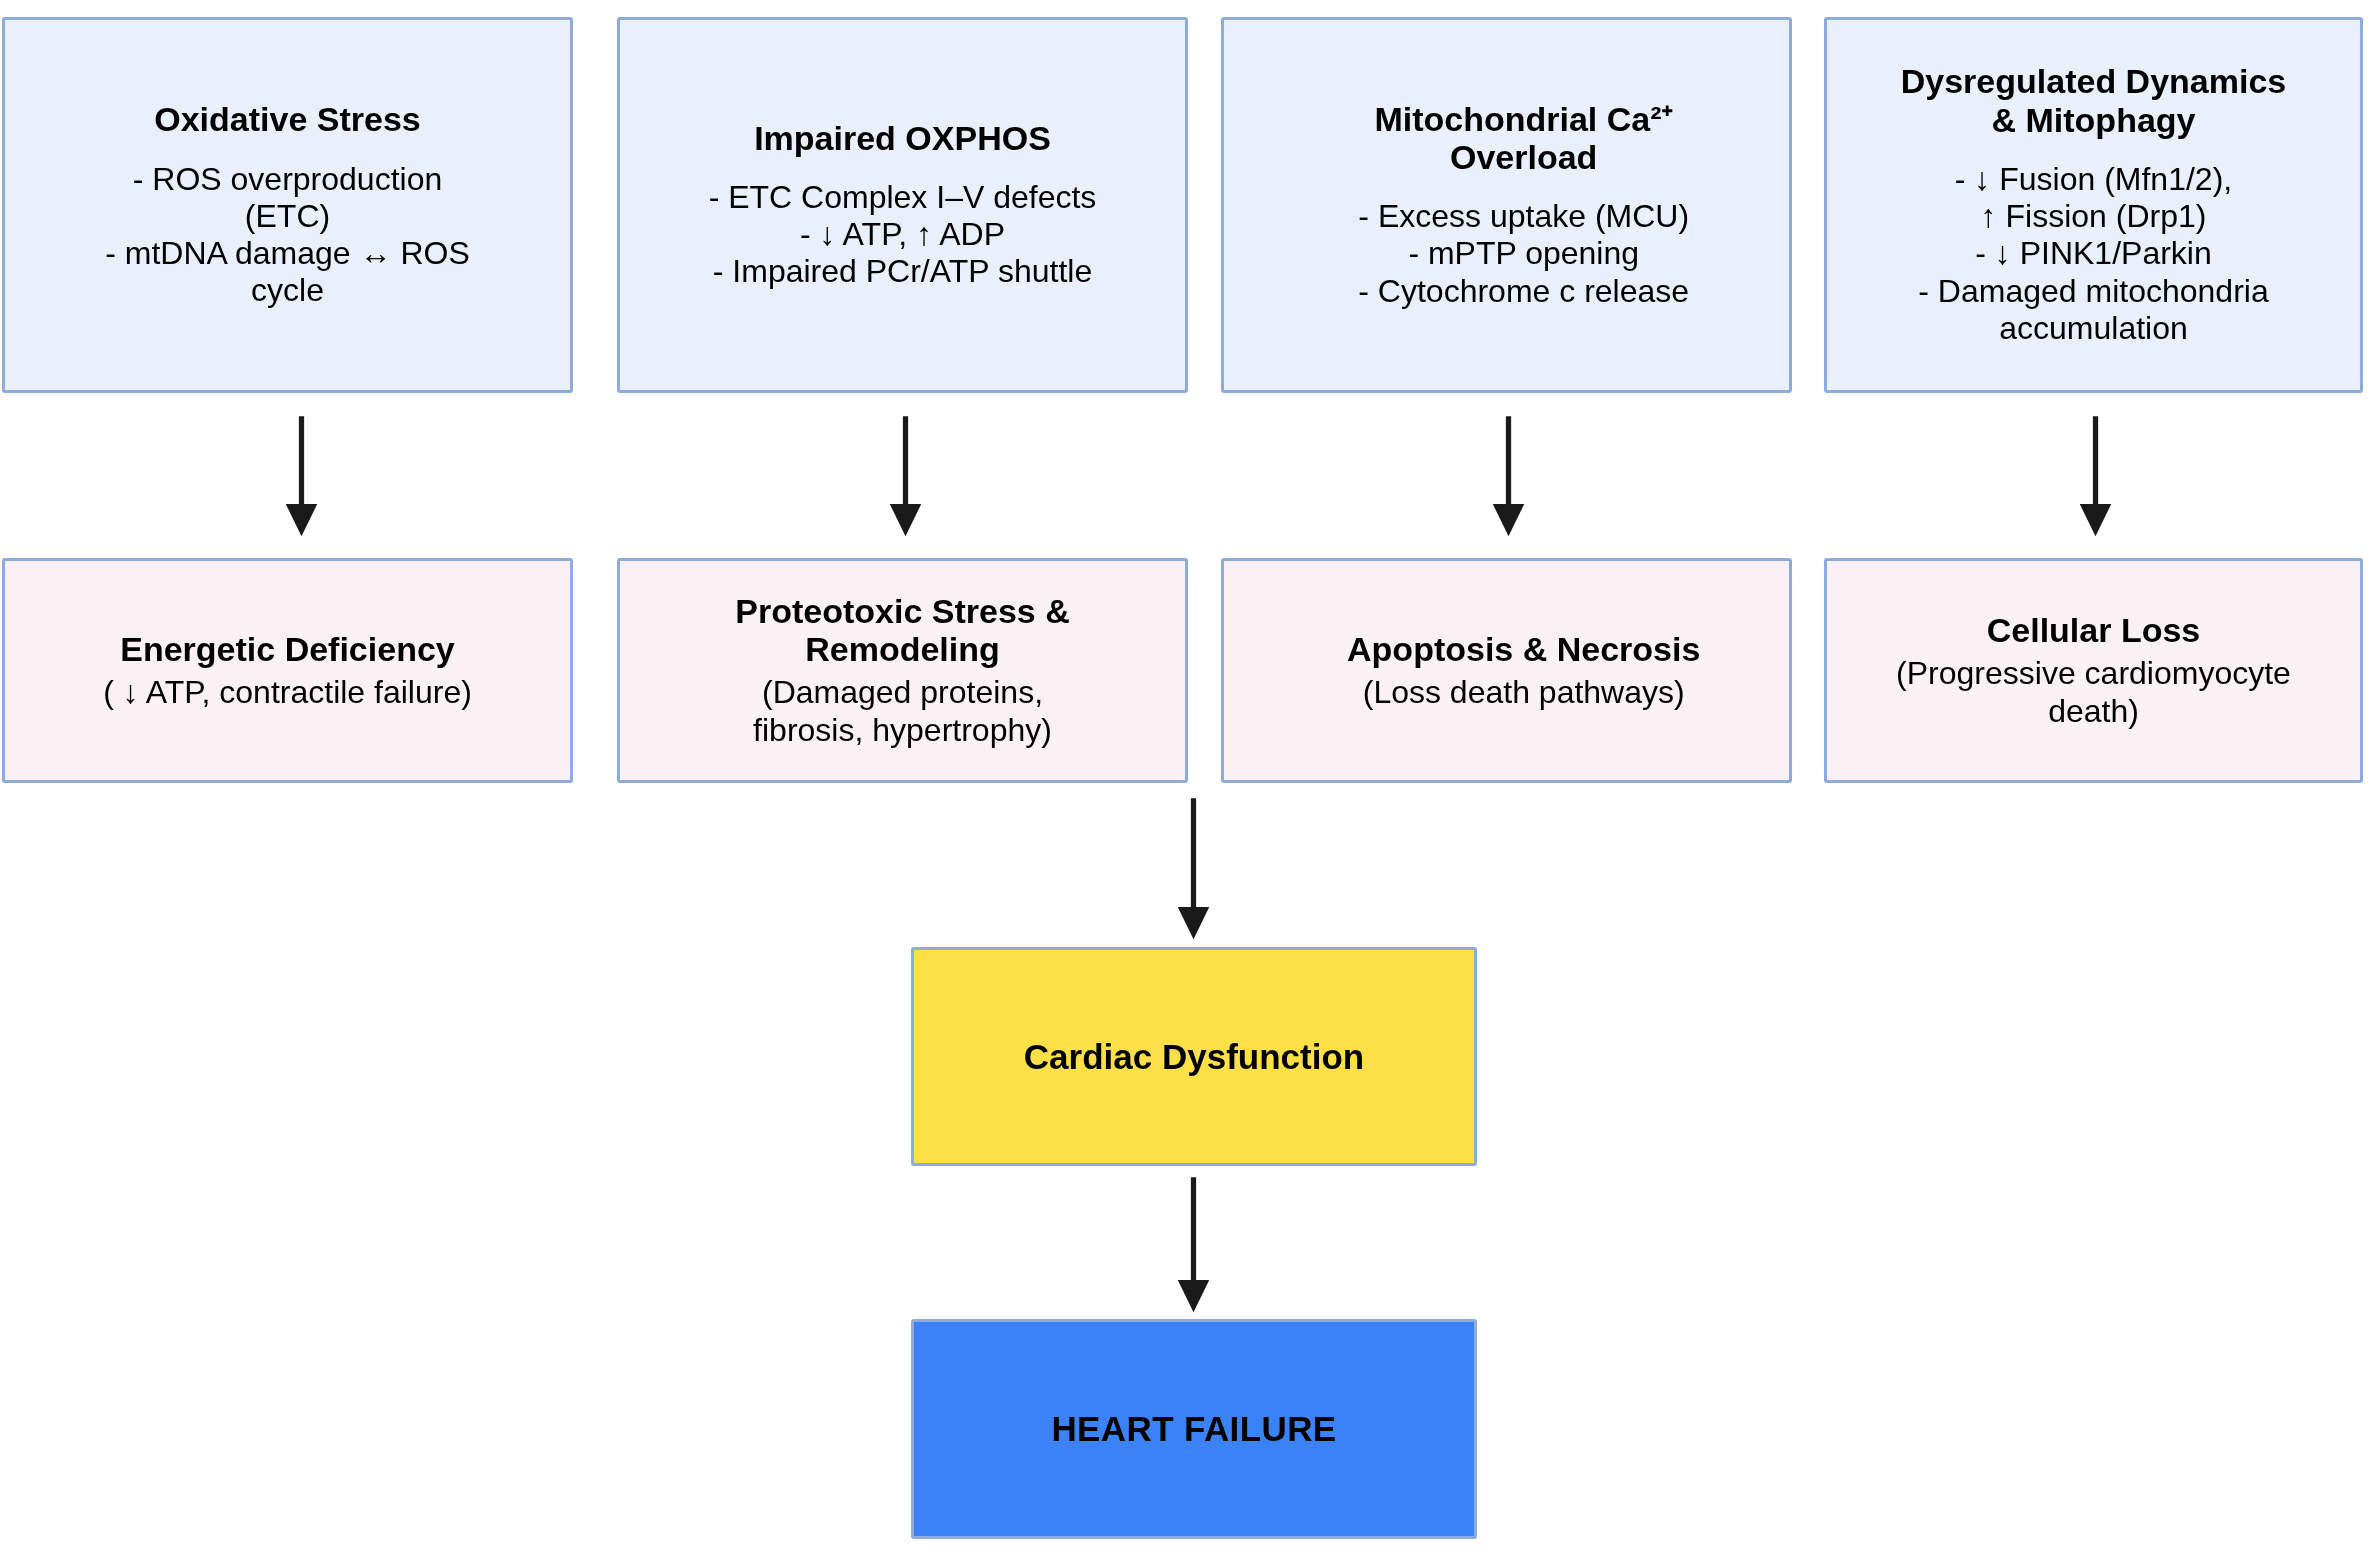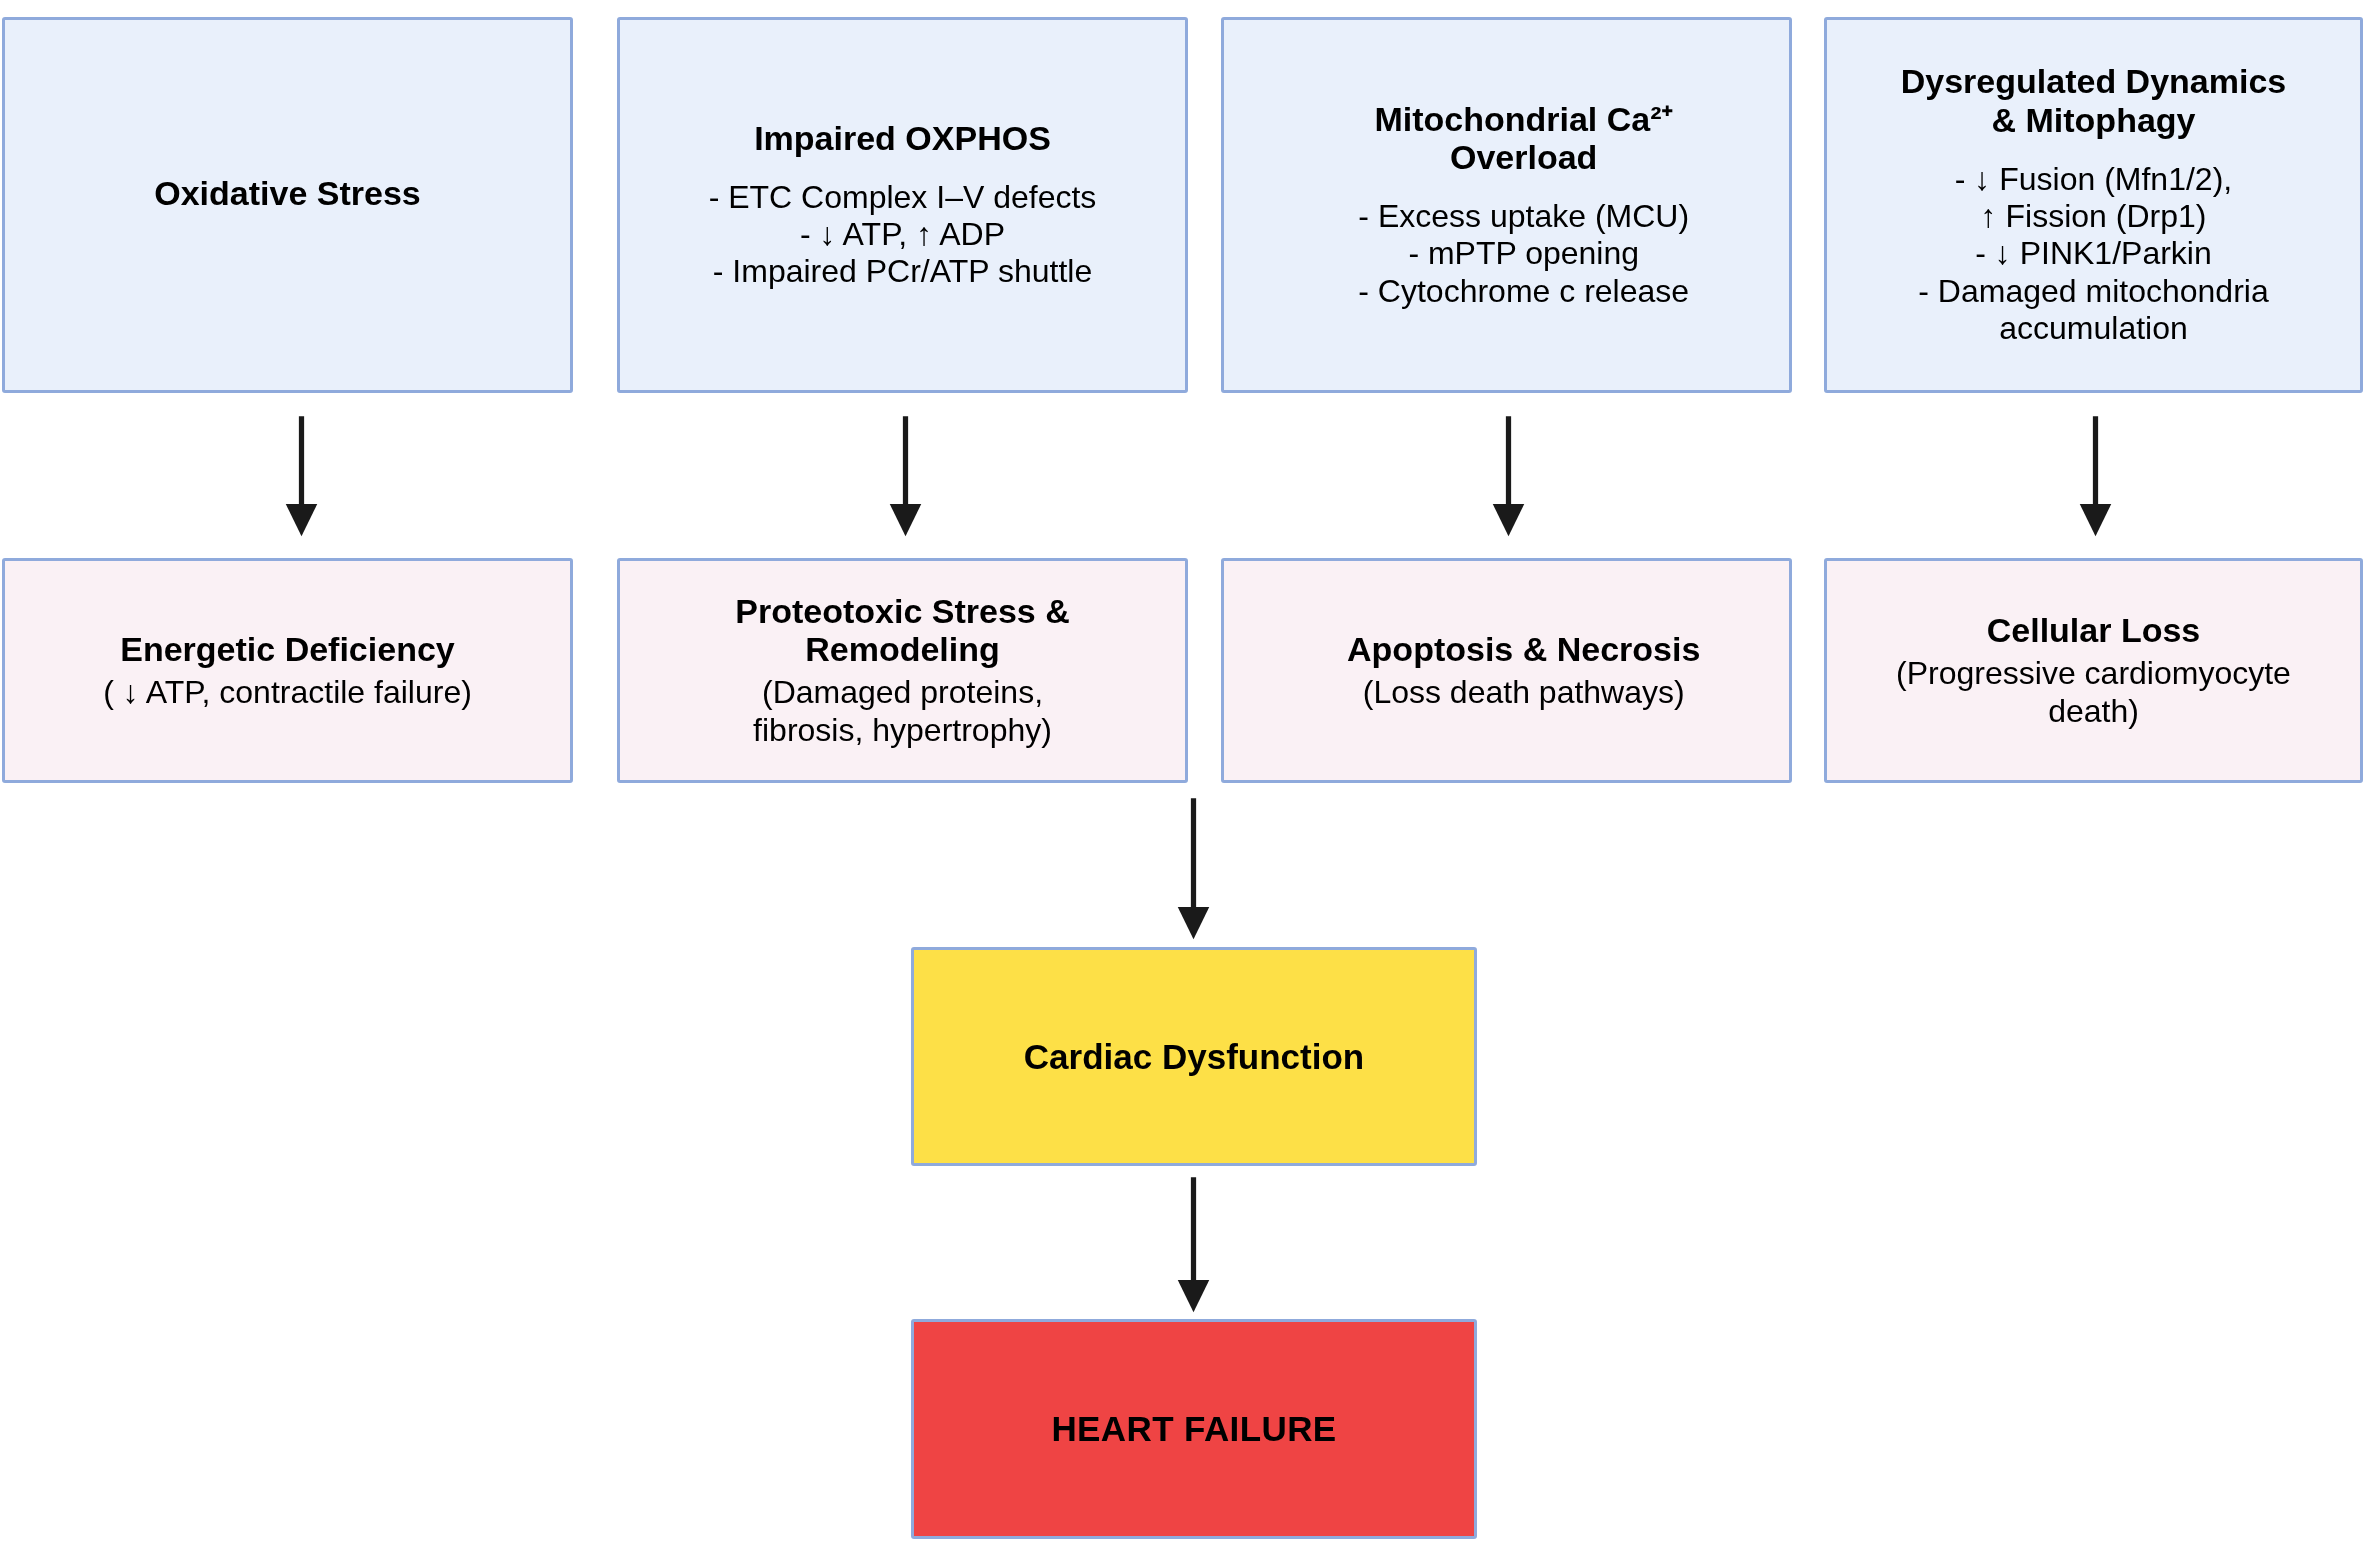--- a/index.html
+++ b/index.html
@@ -72,38 +72,44 @@
     background: #fde047;
     border-color: #8faadc;
   }
   #node-cardiac-dysfunction .title { font-size: 35px; margin-bottom: 0; }
 
   #node-heart-failure {
     left: 911px;
     top: 1319px;
     width: 566px;
     height: 220px;
-    background: #ef4444;
+    background: #3b82f6;
     border-color: #8faadc;
   }
   #node-heart-failure .title { font-size: 35px; margin-bottom: 0; letter-spacing: 0.4px; }
 
   
   .arrow {
     position: absolute;
   }
   .arrow svg { display: block; }
 </style>
 </head>
 <body>
 
 <div id="canvas">
 
   <div class="node cause col1" id="node-oxidative-stress">
     <div class="title">Oxidative Stress</div>
+    <div class="body">
+      <span>- ROS overproduction</span><br>
+      <span>(ETC)</span><br>
+      <span>- mtDNA damage ↔ ROS</span><br>
+      <span>cycle</span>
+    </div>
   </div>
 
   <div class="node cause col2" id="node-impaired-oxphos">
     <div class="title">Impaired OXPHOS</div>
     <div class="body">
       <span>- ETC Complex I–V defects</span><br>
       <span>- ↓ ATP, ↑ ADP</span><br>
       <span>- Impaired PCr/ATP shuttle</span>
     </div>
   </div>

